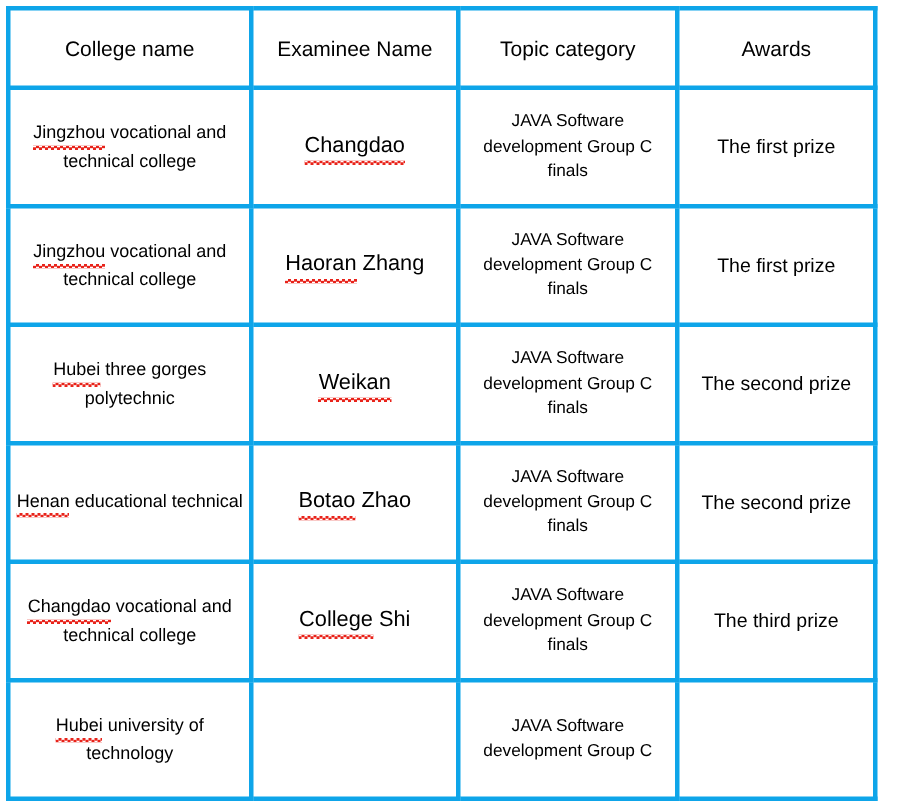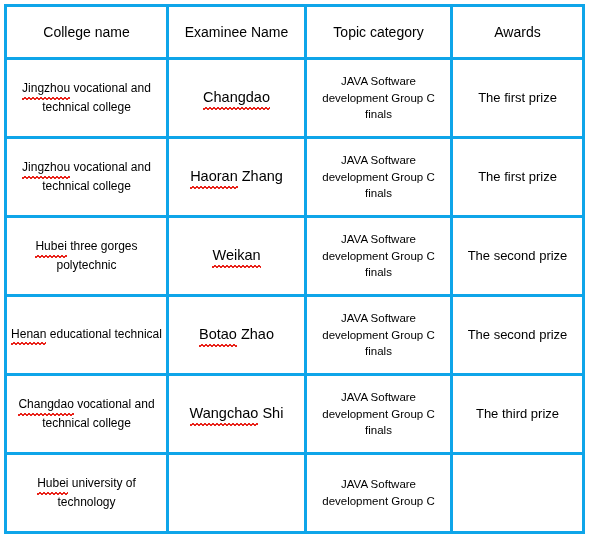--- a/index.html
+++ b/index.html
@@ -148,21 +148,21 @@
             <span class="cell-inner">JAVA Software development Group C finals</span>
           </td>
         <td class="col-awards">
             <span class="cell-inner">The second prize</span>
           </td>
       </tr>
 
 
       <tr class="row">
         <td class="col-college"><span class="sp">Changdao</span> <span>vocational and technical college</span></td>
-        <td class="col-examinee"><span class="sp">Wangchao</span> <span>Shi</span></td>
+        <td class="col-examinee"><span class="sp">College</span> <span>Shi</span></td>
         <td class="col-topic">
             <span class="cell-inner">JAVA Software development Group C finals</span>
           </td>
         <td class="col-awards">
             <span class="cell-inner">The third prize</span>
           </td>
       </tr>
 
       <tr class="row">
         <td class="col-college"><span class="sp">Hubei</span> <span>university of technology</span></td>

